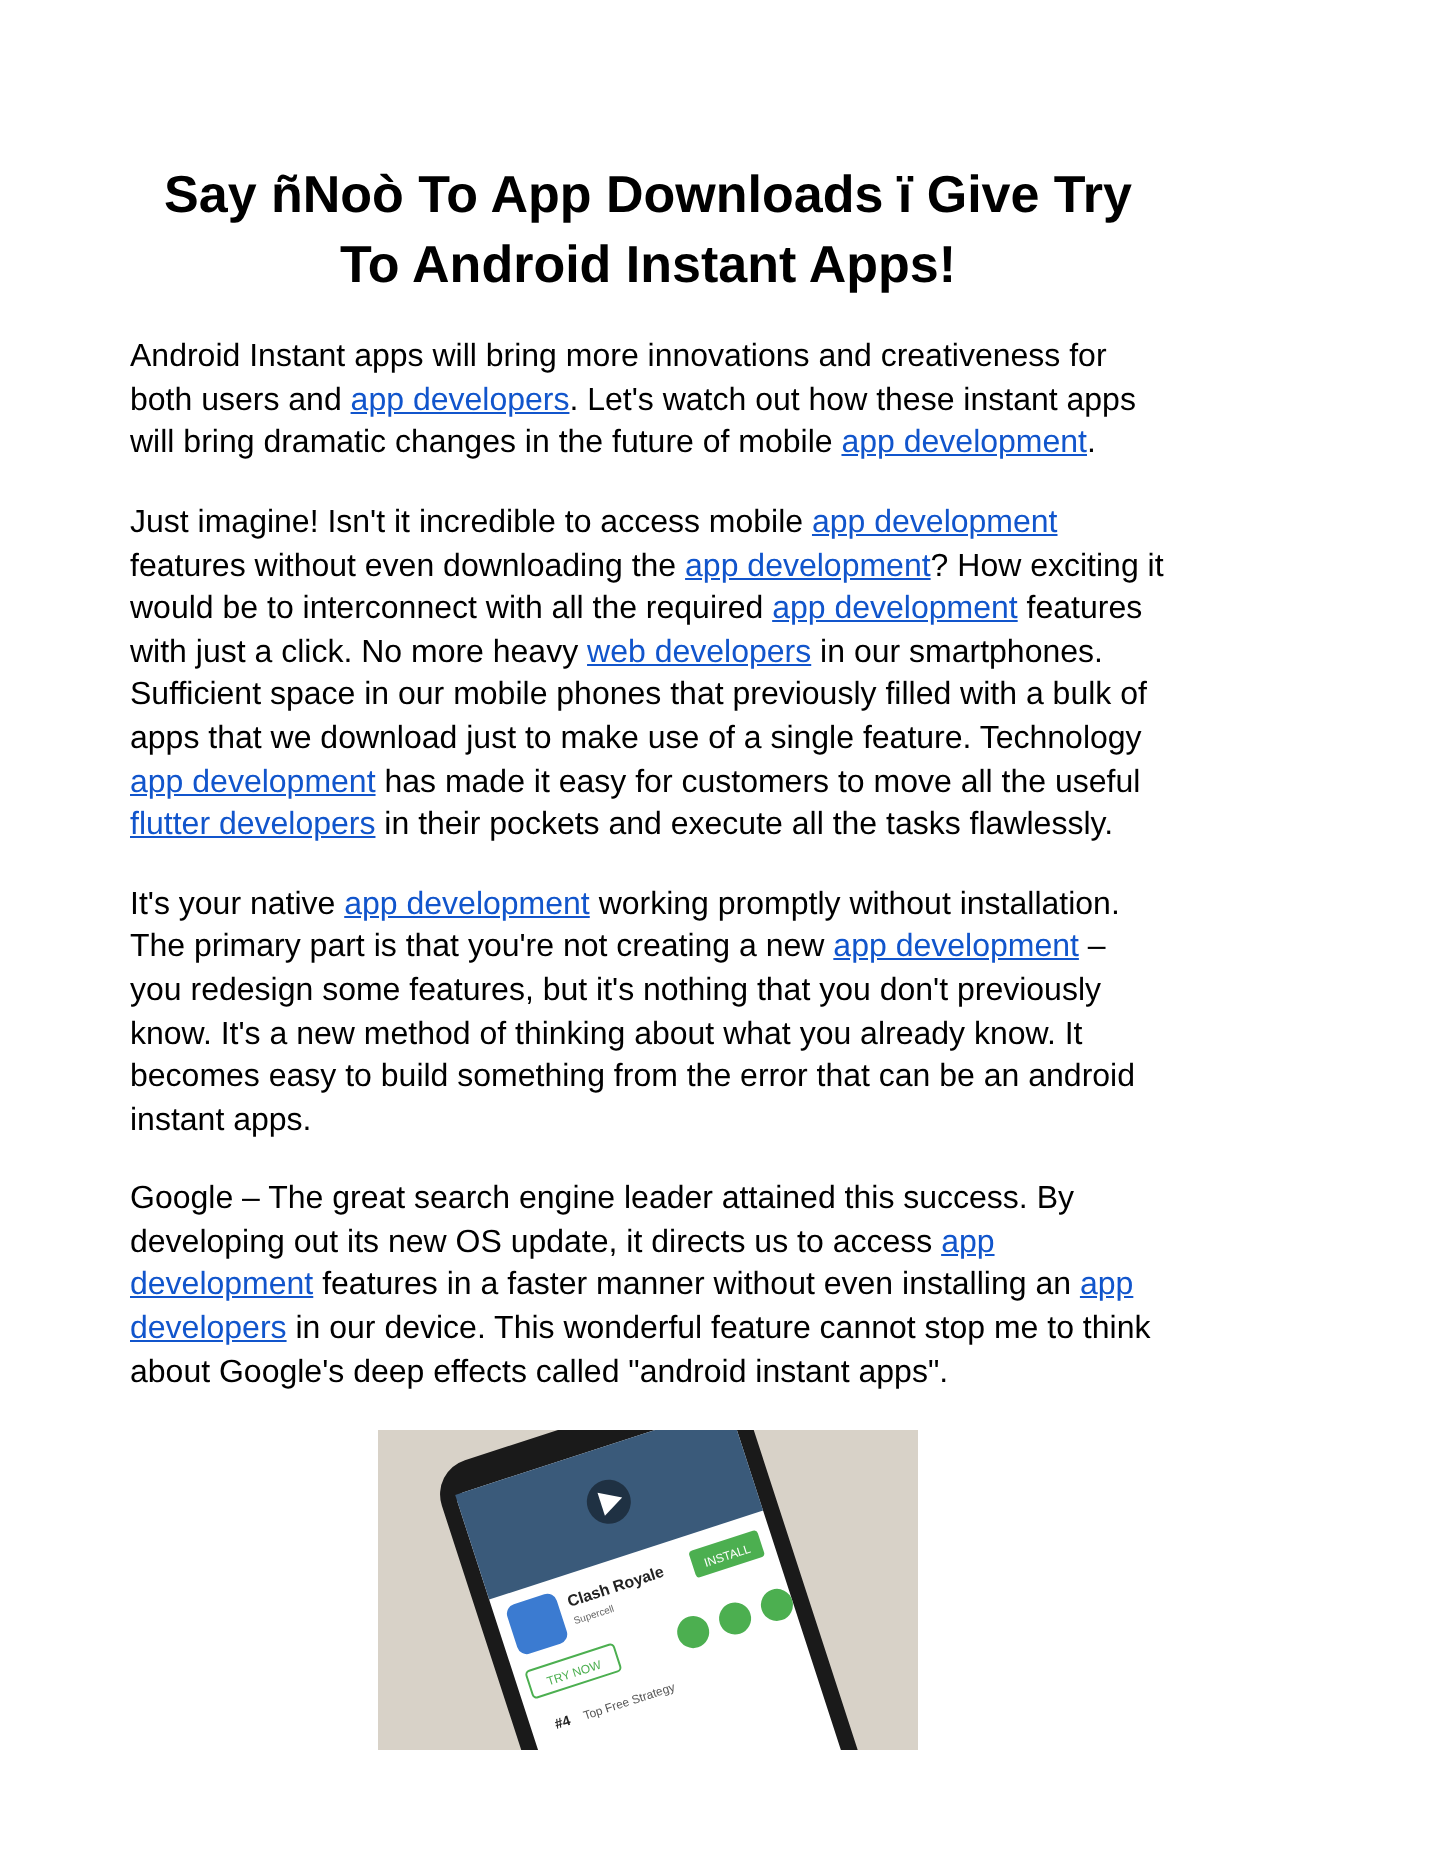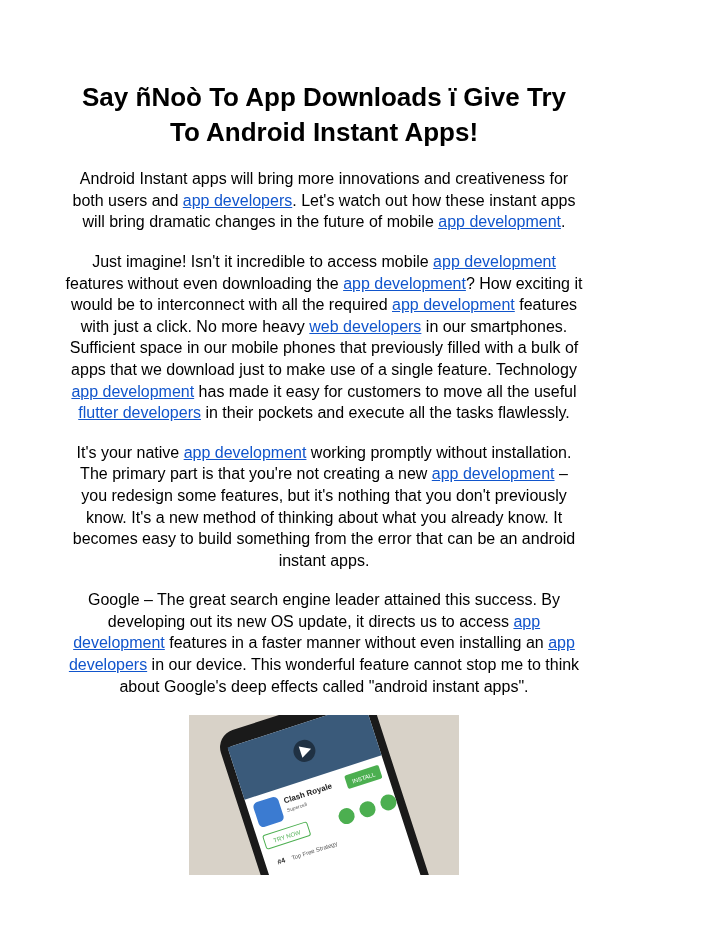--- a/index.html
+++ b/index.html
@@ -26,21 +26,20 @@
     font-size: 26px;
     font-weight: 700;
     text-decoration: underline;
     letter-spacing: 2px;
     margin: 18px 0 14px 0;
   }
   p {
     font-size: 16px;
     line-height: 1.35;
     margin: 0 0 18px 0;
-    text-align: center;
   }
   a {
     color: #1155cc;
     text-decoration: underline;
   }
   .img-wrap {
     text-align: center;
     margin-top: 10px;
   }
   .phone {

